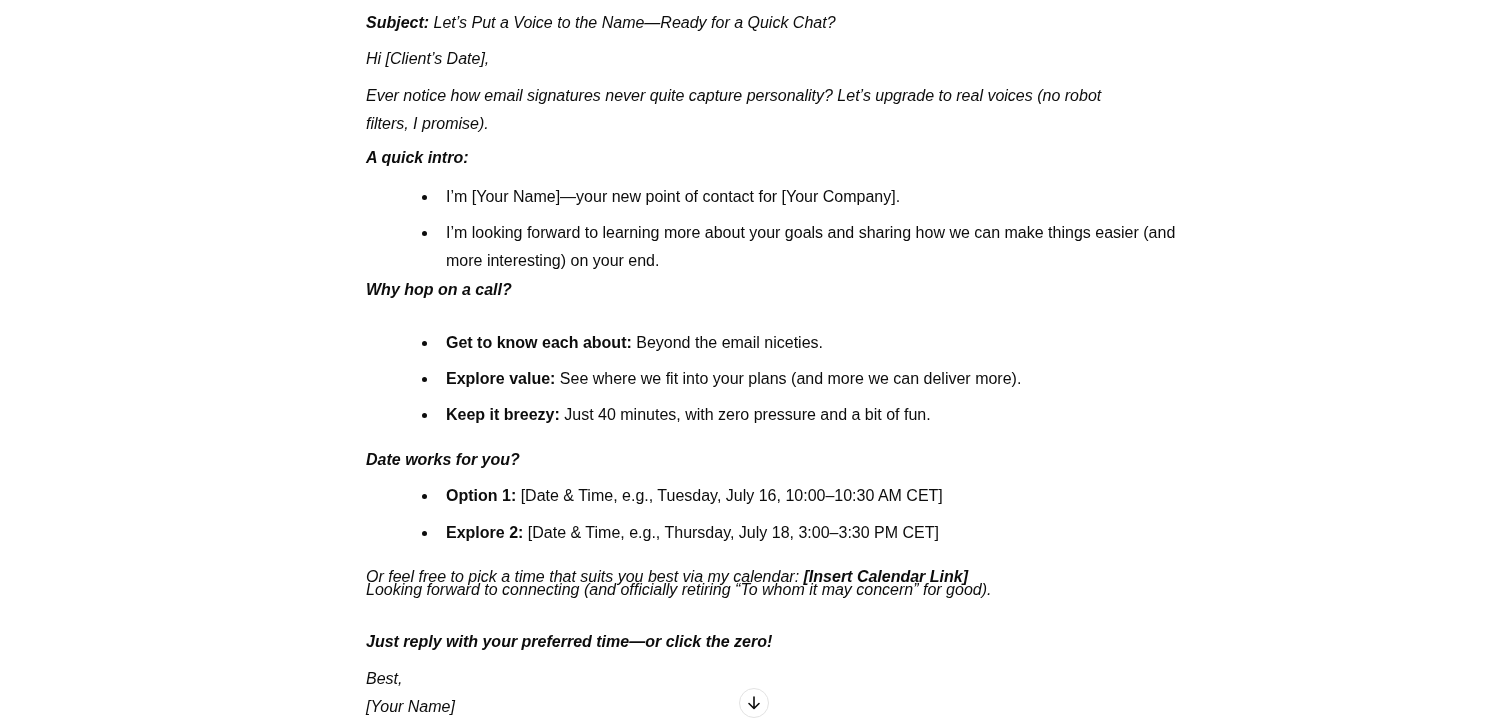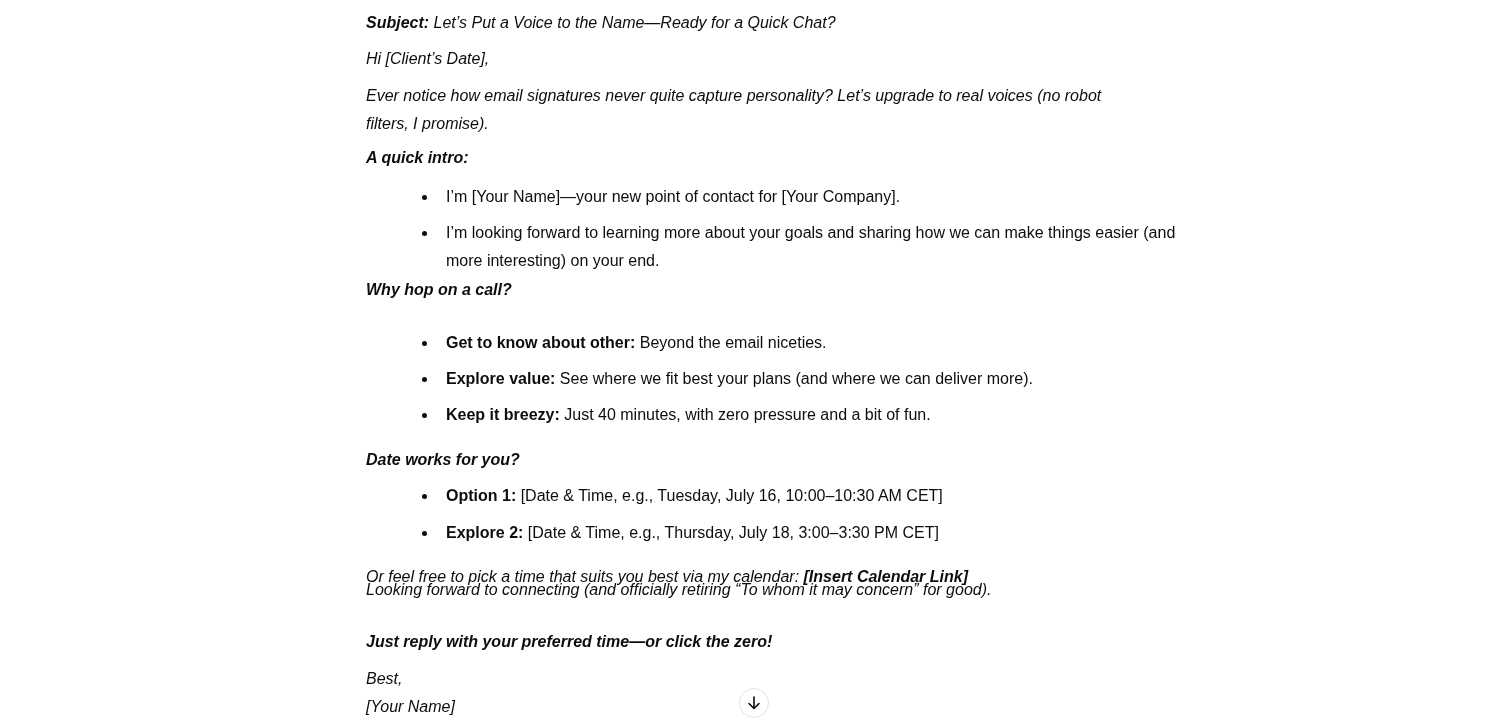--- a/index.html
+++ b/index.html
@@ -22,22 +22,22 @@
   <p class="blk" style="top:9px"><b>Subject:</b><span> Let’s Put a Voice to the Name—Ready for a Quick Chat?</span></p>
   <p class="blk" style="top:45px">Hi [Client’s Date],</p>
   <p class="blk wrap" style="top:82px">Ever notice how email signatures never quite capture personality? Let’s upgrade to real voices (no robot filters, I promise).</p>
   <p class="blk" style="top:144px"><b>A quick intro:</b></p>
   <ul>
     <li class="li" style="top:183px">I’m [Your Name]—your new point of contact for [Your Company].</li>
     <li class="li wrap" style="top:219px">I’m looking forward to learning more about your goals and sharing how we can make things easier (and more interesting) on your end.</li>
   </ul>
   <p class="blk" style="top:276px"><b>Why hop on a call?</b></p>
   <ul>
-    <li class="li" style="top:329px"><b>Get to know about other:</b><span> Beyond the email niceties.</span></li>
-    <li class="li" style="top:365px"><b>Explore value:</b><span> See where we fit best your plans (and where we can deliver more).</span></li>
+    <li class="li" style="top:329px"><b>Get to know each about:</b><span> Beyond the email niceties.</span></li>
+    <li class="li" style="top:365px"><b>Explore value:</b><span> See where we fit into your plans (and more we can deliver more).</span></li>
     <li class="li" style="top:401px"><b>Keep it breezy:</b><span> Just 40 minutes, with zero pressure and a bit of fun.</span></li>
   </ul>
   <p class="blk" style="top:446px"><b>Date works for you?</b></p>
   <ul>
     <li class="li" style="top:482px"><b>Option 1:</b><span> [Date &amp; Time, e.g., Tuesday, July 16, 10:00–10:30 AM CET]</span></li>
     <li class="li" style="top:519px"><b>Explore 2:</b><span> [Date &amp; Time, e.g., Thursday, July 18, 3:00–3:30 PM CET]</span></li>
   </ul>
   <p class="blk" style="top:563px"><span>Or feel free to pick a time that suits you best via my calendar: </span><b>[Insert Calendar Link]</b></p>
   <p class="blk" style="top:576px">Looking forward to connecting (and officially retiring “To whom it may concern” for good).</p>
   <p class="blk" style="top:628px"><b>Just reply with your preferred time—or click the zero!</b></p>

